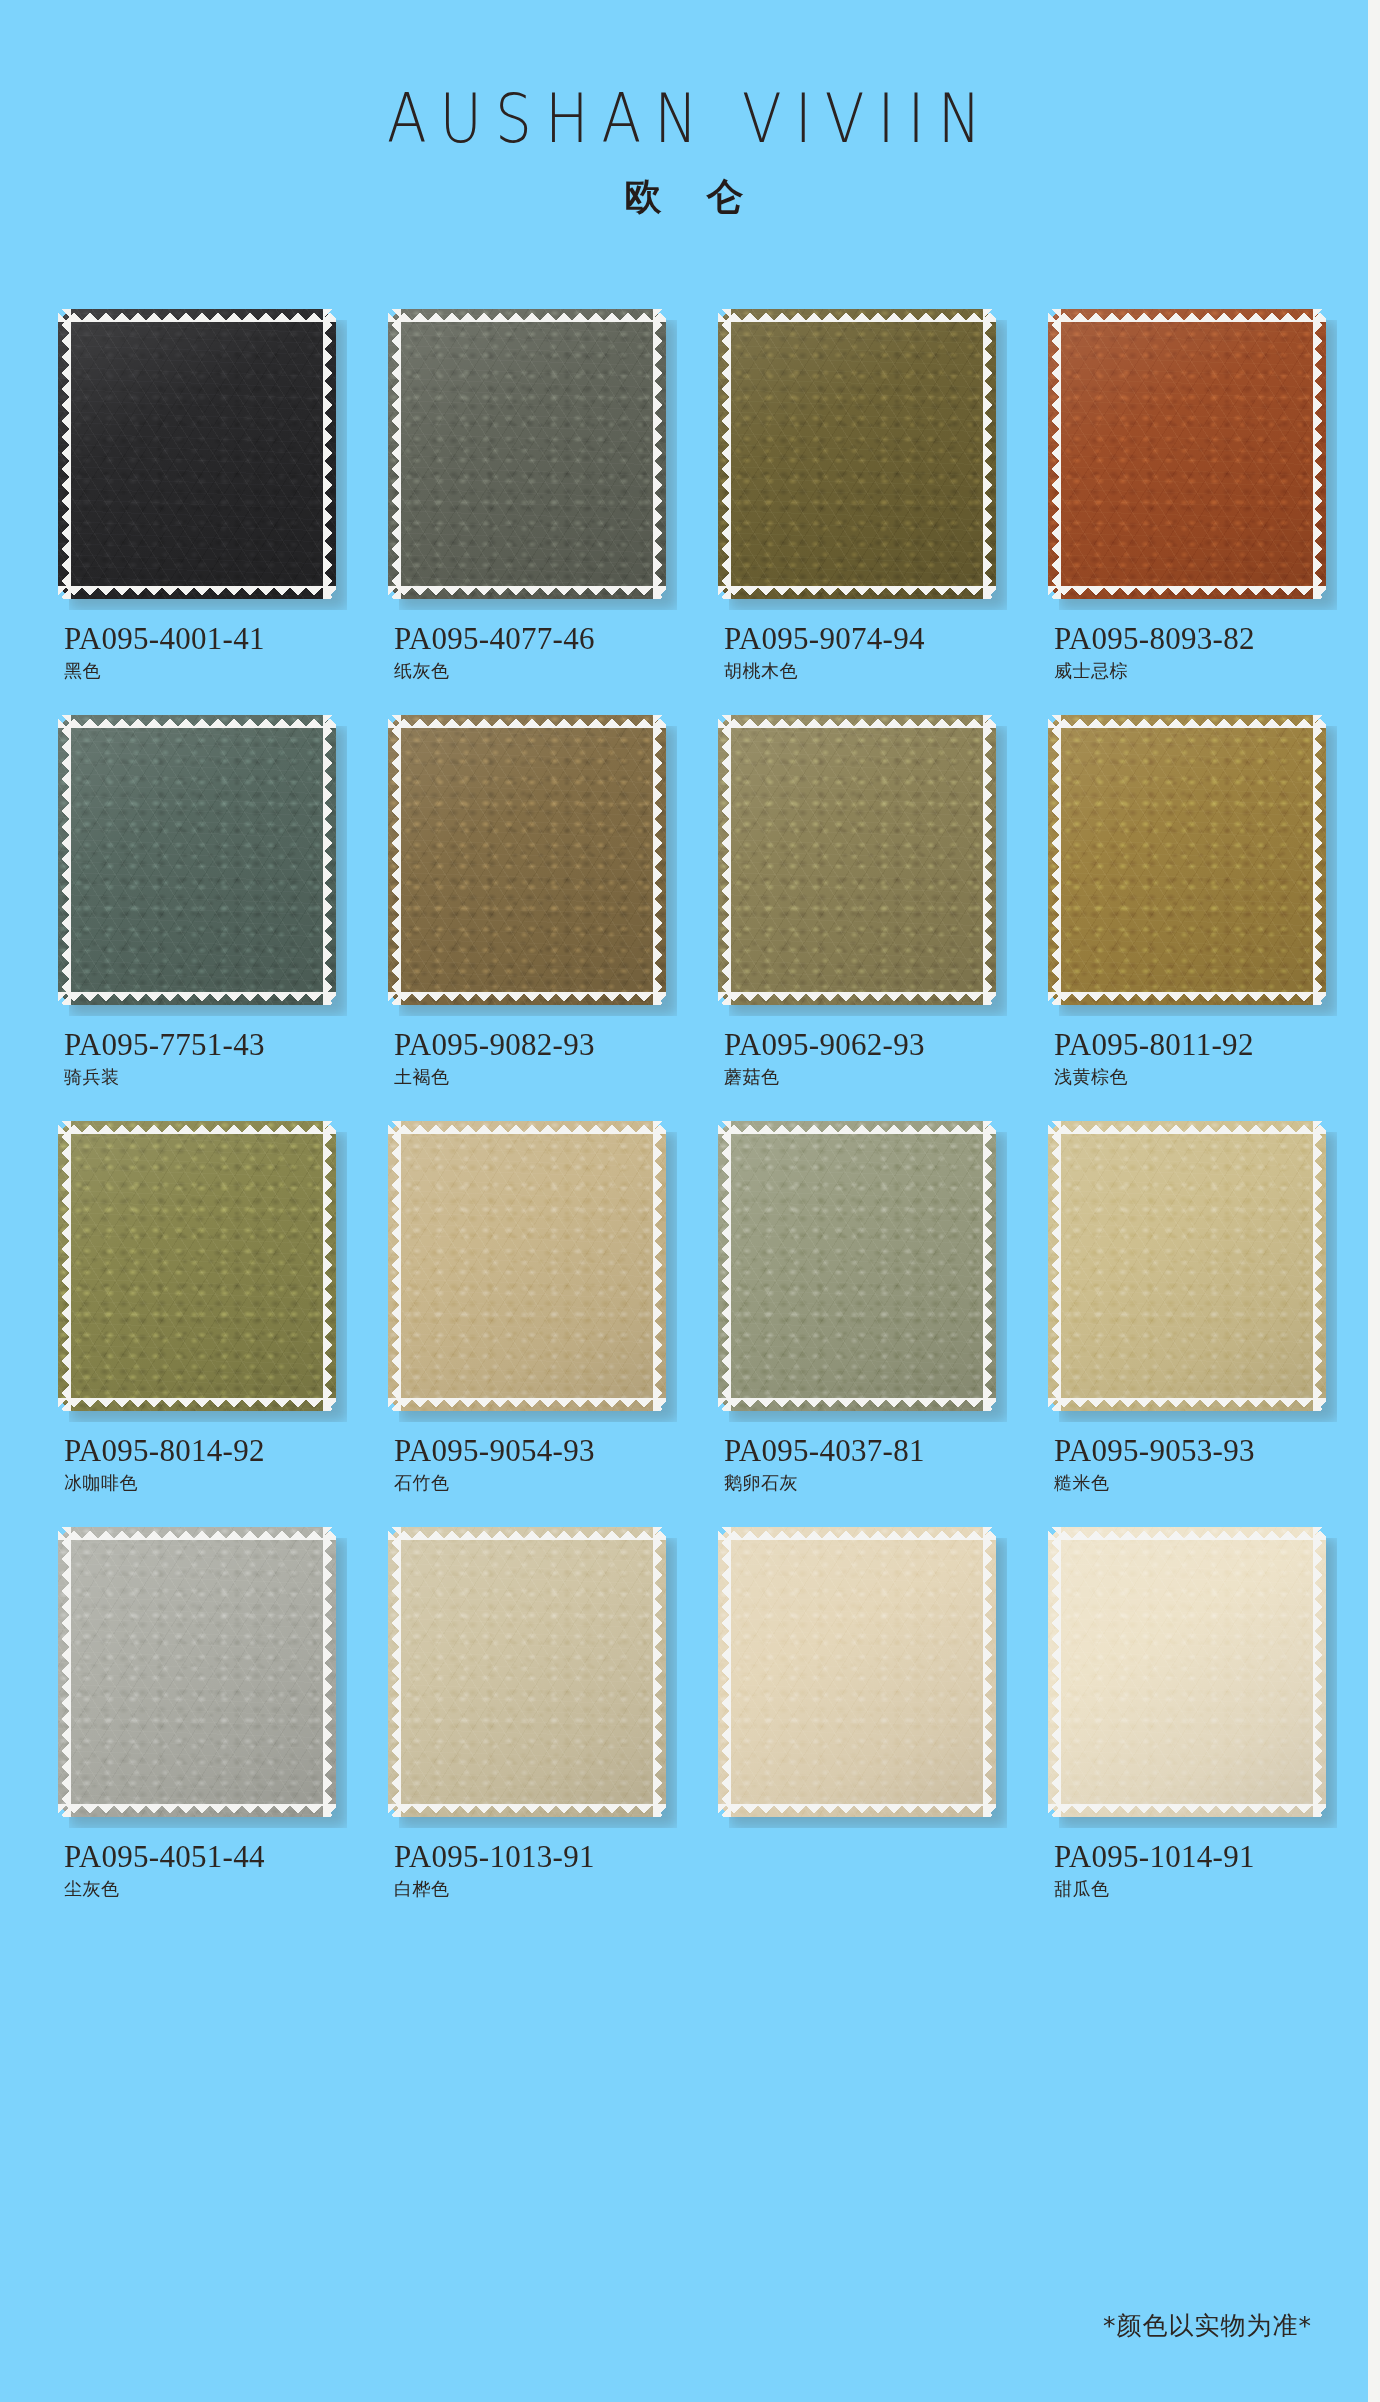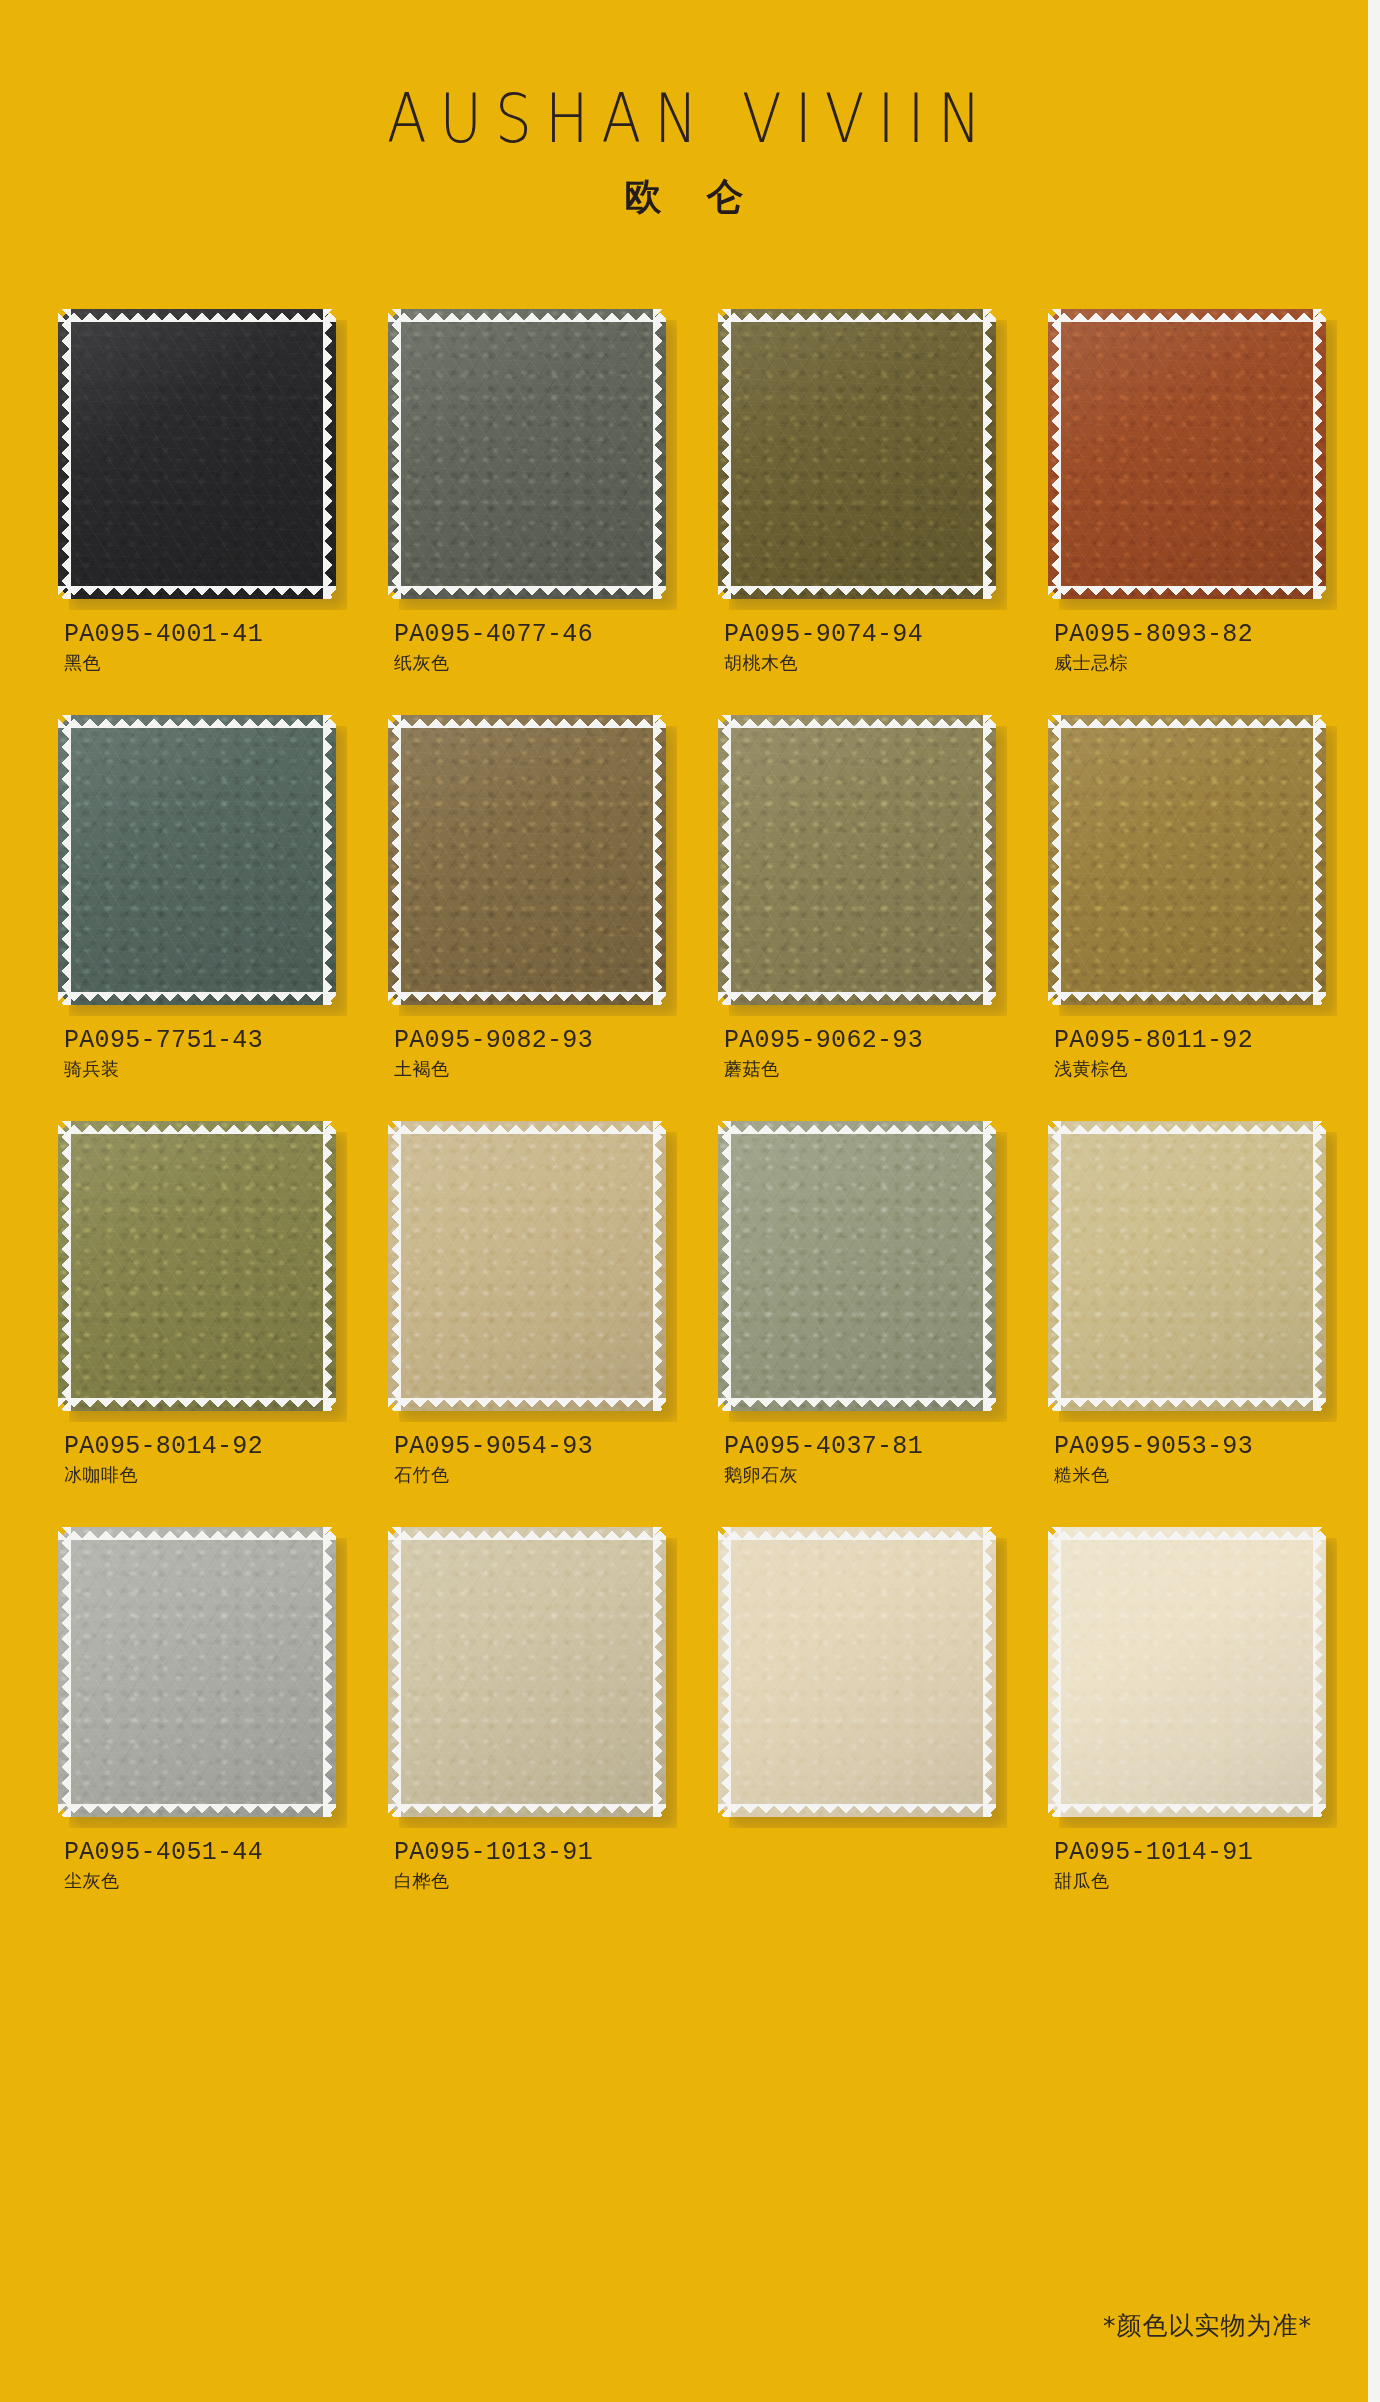--- a/index.html
+++ b/index.html
@@ -9,21 +9,21 @@
     height: 2402px;
     background: #f4f4f2;
     font-family: "Liberation Sans", "DejaVu Sans", sans-serif;
     overflow: hidden;
   }
 
   .page {
     position: relative;
     width: 1368px;
     height: 2402px;
-    background: #eab308;
+    background: #7dd3fc;
   }
 
   
   .header {
     padding-top: 84px;
     text-align: center;
   }
   .brand-latin {
     font-family: "DejaVu Sans", "Liberation Sans", sans-serif;
     font-size: 58px;
@@ -175,22 +175,22 @@
     inset: 0;
     background: linear-gradient(150deg, rgba(255,255,255,0.13) 0%, rgba(255,255,255,0.02) 38%, rgba(0,0,0,0.05) 72%, rgba(0,0,0,0.12) 100%);
   }
 
   
   .label {
     margin-top: 20px;
     padding-left: 6px;
   }
   .code {
-    font-family: Liberation Mono, monospace;
-    font-size: 25px;
+    font-family: Liberation Serif, serif;
+    font-size: 31px;
     font-weight: 300;
     color: #2d2622;
     letter-spacing: 0.3px;
     line-height: 1.28;
     white-space: nowrap;
   }
   .name {
     font-family: "DejaVu Sans", "Liberation Sans", sans-serif;
     font-size: 18px;
     font-weight: 400;

